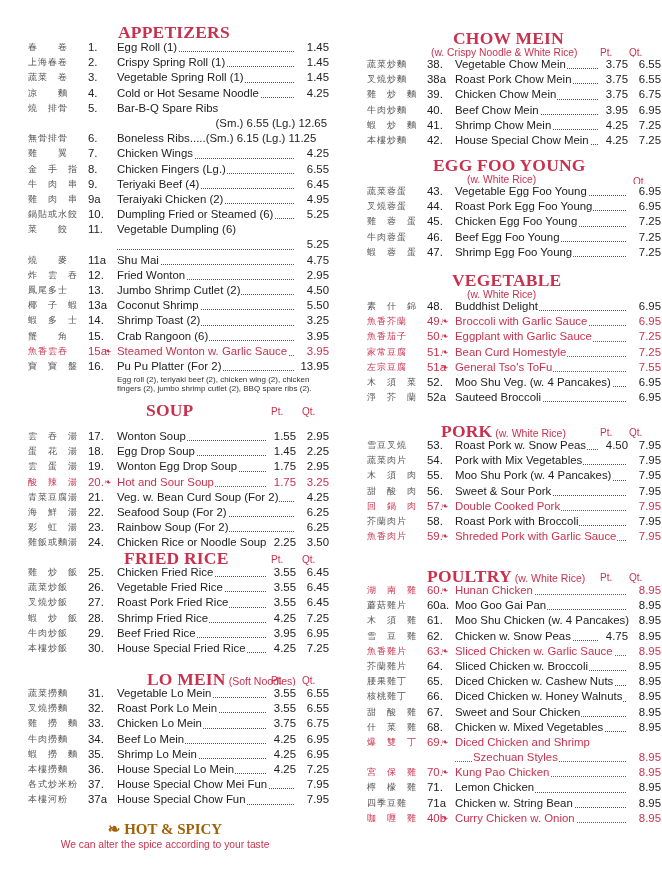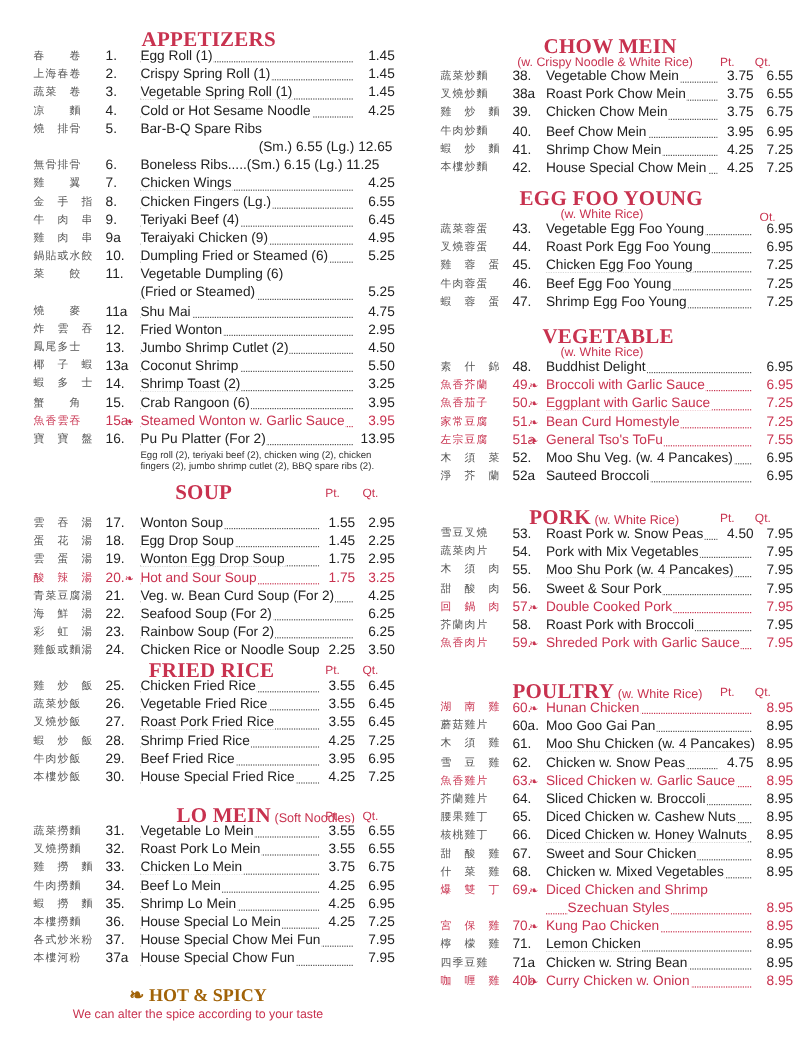--- a/index.html
+++ b/index.html
@@ -107,40 +107,39 @@
           <span class="cn">牛　肉　串</span>
           <span class="num">9.</span>
           <span class="dots"></span>
           <span class="name"><span class="lbl">Teriyaki Beef (4)</span></span>
           <span class="p2">6.45</span>
         </div>
         <div class="row">
           <span class="cn">雞　肉　串</span>
           <span class="num">9a</span>
           <span class="dots"></span>
-          <span class="name"><span class="lbl">Teraiyaki Chicken (9)</span></span>
+          <span class="name"><span class="lbl">Teraiyaki Chicken (2)</span></span>
           <span class="p2">4.95</span>
         </div>
         <div class="row">
           <span class="cn">鍋貼或水餃</span>
           <span class="num">10.</span>
           <span class="dots"></span>
           <span class="name"><span class="lbl">Dumpling Fried or Steamed (6)</span></span>
           <span class="p2">5.25</span>
         </div>
         <div class="row">
           <span class="cn">菜　　餃</span>
           <span class="num">11.</span>
           <span class="name"><span class="lbl">Vegetable Dumpling (6)</span></span>
         </div>
         <div class="row">
           <span class="cn"></span>
           <span class="num"></span>
           <span class="dots"></span>
-          <span class="name"><span class="lbl">(Fried or Steamed)</span></span>
           <span class="p2">5.25</span>
         </div>
         <div class="row">
           <span class="cn">燒　　麥</span>
           <span class="num">11a</span>
           <span class="dots"></span>
           <span class="name"><span class="lbl">Shu Mai</span></span>
           <span class="p2">4.75</span>
         </div>
         <div class="row">

